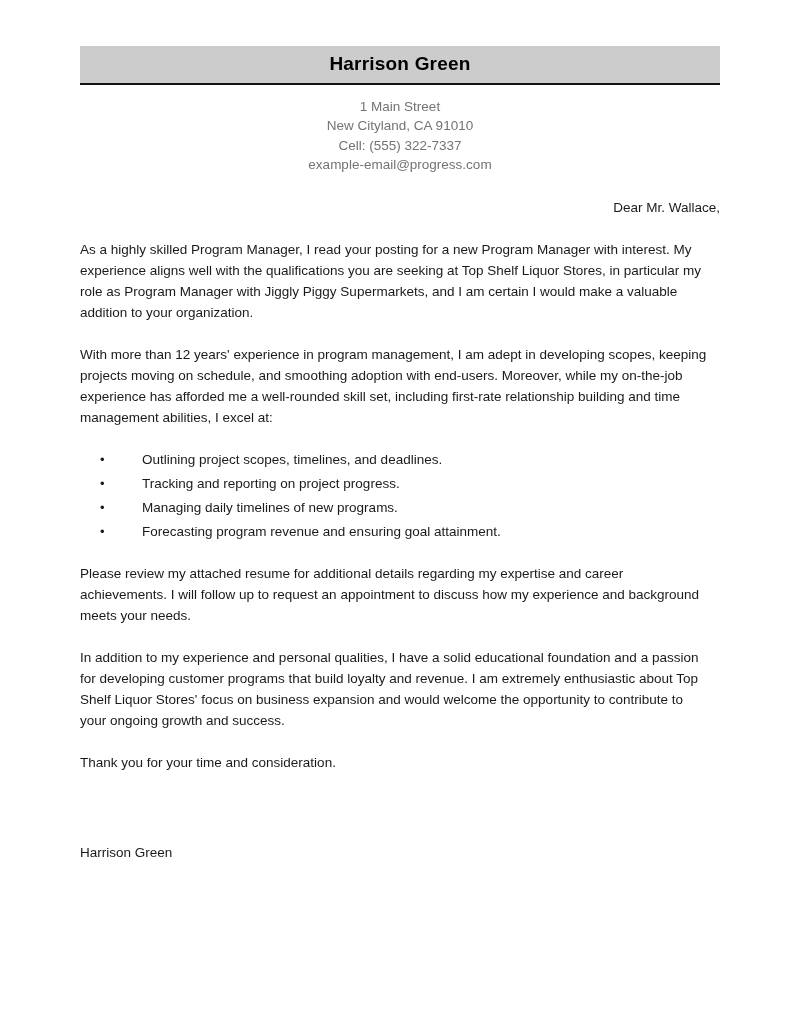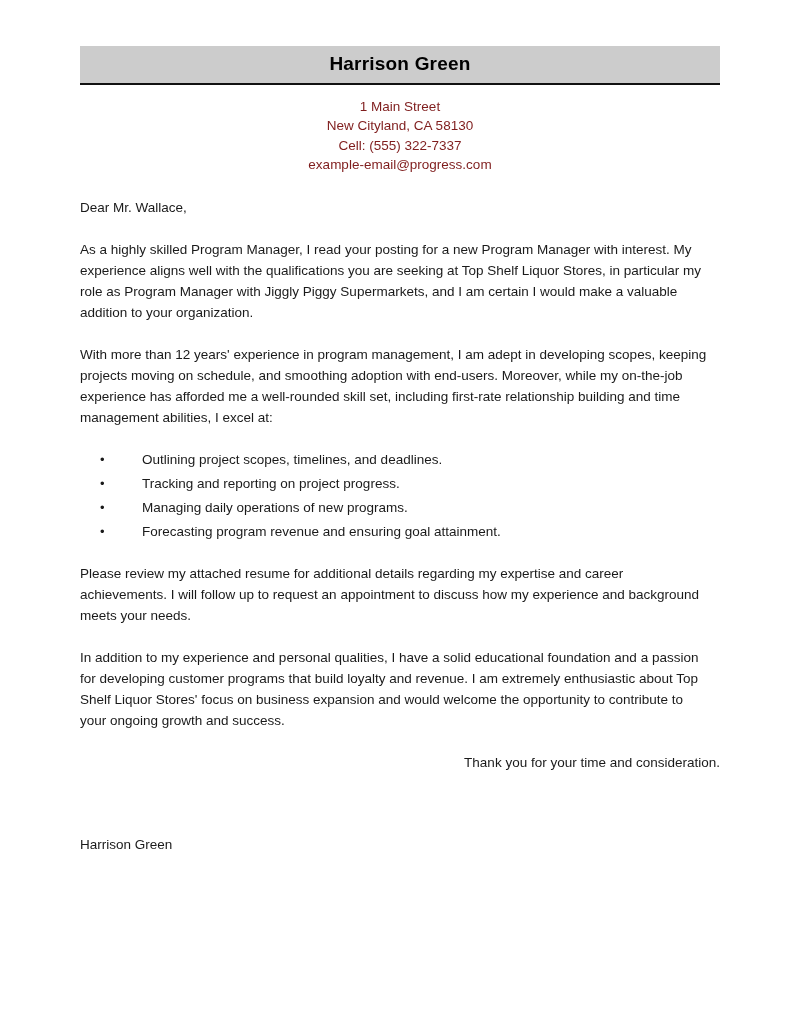--- a/index.html
+++ b/index.html
@@ -45,35 +45,36 @@
     color: #000000;
     line-height: 1.15;
   }
 
   
   .contact-block {
     text-align: center;
     margin-top: 12px;
     font-size: 13.5px;
     line-height: 19.5px;
-    color: #7f1d1d;
+    color: #737373;
   }
   .contact-line {
     display: block;
   }
 
   
   .body-copy {
     margin-top: 22px;
     font-size: 13.5px;
     line-height: 21px;
     color: #1a1a1a;
   }
   .salutation {
     margin: 0 0 21px 0;
+    text-align: right;
   }
   .paragraph {
     margin: 0 9px 21px 0;
     text-align: left;
   }
   .paragraph:last-child {
     margin-bottom: 0;
   }
 
   
@@ -95,22 +96,21 @@
     position: absolute;
     left: 0;
     top: 0;
     font-size: 13px;
     line-height: 21px;
     color: #1a1a1a;
   }
 
   
   .closing-thanks {
-    margin: 0 0 21px 0;
-    text-align: right;
+    margin: 0 0 29px 0;
   }
   .closing-salutation {
     margin: 0 0 0 0;
   }
   .signature-name {
     margin: 0;
     padding-top: 40px;
   }
 </style>
 </head>
@@ -118,21 +118,21 @@
 
 <div class="page">
   <div class="letter">
 
     <div class="name-banner">
       <div class="name-banner-title">Harrison Green</div>
     </div>
 
     <div class="contact-block">
       <span class="contact-line">1 Main Street</span>
-      <span class="contact-line">New Cityland, CA 58130</span>
+      <span class="contact-line">New Cityland, CA 91010</span>
       <span class="contact-line">Cell: (555) 322-7337</span>
       <span class="contact-line">example-email@progress.com</span>
     </div>
 
     <div class="body-copy">
 
       <p class="salutation">Dear Mr. Wallace,</p>
 
       <p class="paragraph">As a highly skilled Program Manager, I read your posting for a new Program Manager with interest. My experience aligns well with the qualifications you are seeking at Top Shelf Liquor Stores, in particular my role as Program Manager with Jiggly Piggy Supermarkets, and I am certain I would make a valuable addition to your organization.</p>
 
@@ -142,21 +142,21 @@
         <li>
           <span class="bullet-marker">•</span>
           <span>Outlining project scopes, timelines, and deadlines.</span>
         </li>
         <li>
           <span class="bullet-marker">•</span>
           <span>Tracking and reporting on project progress.</span>
         </li>
         <li>
           <span class="bullet-marker">•</span>
-          <span>Managing daily operations of new programs.</span>
+          <span>Managing daily timelines of new programs.</span>
         </li>
         <li>
           <span class="bullet-marker">•</span>
           <span>Forecasting program revenue and ensuring goal attainment.</span>
         </li>
       </ul>
 
       <p class="paragraph">Please review my attached resume for additional details regarding my expertise and career achievements. I will follow up to request an appointment to discuss how my experience and background meets your needs.</p>
 
       <p class="paragraph">In addition to my experience and personal qualities, I have a solid educational foundation and a passion for developing customer programs that build loyalty and revenue. I am extremely enthusiastic about Top Shelf Liquor Stores' focus on business expansion and would welcome the opportunity to contribute to your ongoing growth and success.</p>

